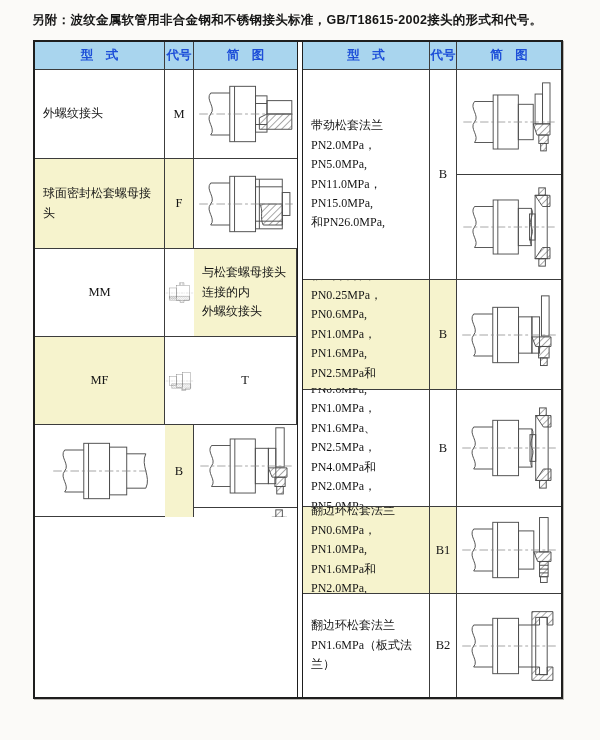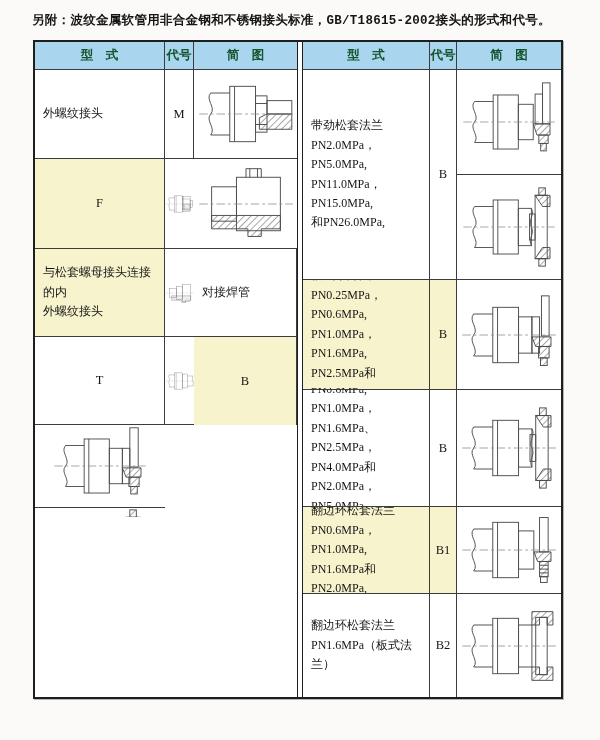--- a/index.html
+++ b/index.html
@@ -4,42 +4,42 @@
 <style>
   html,body{margin:0;padding:0}
   body{
     width:600px;height:740px;position:relative;
     background:#fbfaf8;color:#151515;
     font-family:"Liberation Serif","DejaVu Serif",serif;
     font-size:12px;
   }
   .title{
     position:absolute;left:32px;top:12px;width:560px;
-    font-family:Liberation Mono, monospace;
+    font-family:Liberation Sans, sans-serif;
     font-weight:bold;font-size:12.5px;letter-spacing:.3px;
   }
   .tbl{
     position:absolute;left:33px;top:40px;width:526px;
     border:2px solid #1e1e1e;background:#fff;
     display:flex;box-shadow:1px 1px 0 #b9b6b2;
   }
   .half{display:grid;background:#fff}
   .half.left{width:263px;grid-template-columns:130px 29px 1fr;
     grid-template-rows:28px 89px 90px 88px 88px 92px 180px;}
   .half.right{width:259px;grid-template-columns:127px 27px 1fr;
     grid-template-rows:28px 210px 110px 117px 87px 103px;}
   .divider{width:4px;background:#fff;border-left:1.5px solid #1e1e1e;border-right:1.5px solid #1e1e1e}
   .c{border-right:1px solid #3c3c3c;border-bottom:1px solid #3c3c3c;
      display:flex;align-items:center;overflow:hidden;box-sizing:border-box}
   .lastcol{border-right:none}
   .lastrow{border-bottom:none}
   .hd{
     justify-content:center;background:#a9d5ee;
     font-family:"Liberation Sans","DejaVu Sans",sans-serif;
-    font-weight:bold;font-size:12.5px;color:#14532d;
+    font-weight:bold;font-size:12.5px;color:#1d4ed8;
   }
   .type{padding:4px 4px 4px 8px;line-height:1.62;white-space:pre-line;font-size:12px}
   .code{justify-content:center;font-size:12.5px}
   .dia{justify-content:center;padding:2px 0}
   .hl{background:#f6f3cd}
   .stack{flex-direction:column;align-items:stretch;padding:0}
   .sub{flex:1;display:flex;align-items:center;justify-content:center}
   .sub-top{border-bottom:1px solid #3c3c3c}
   svg.diag{stroke:#4d4d4d;fill:none;stroke-width:1;width:100px;height:84px}
   .stack svg.diag{height:82px}
@@ -79,55 +79,57 @@
       <svg class="diag" viewBox="0 0 104 88">
         <use href="#g-hose"></use>
         <rect x="62" y="25" width="12" height="38"></rect>
         <path d="M62,33 H74 M62,55 H74"></path>
         <rect x="74" y="30" width="26" height="14"></rect>
         <path d="M74,44 H100 V60 H66 V48 L74,44 Z" fill="url(#hatch)"></path>
         <use href="#g-cl"></use>
       </svg>
     </div>
 
+    <div class="c type hl">球面密封松套螺母接头</div>
     <div class="c code hl">F</div>
     <div class="c dia lastcol">
       <svg class="diag" viewBox="0 0 104 88">
         <use href="#g-hose"></use>
         <rect x="62" y="18" width="28" height="52"></rect>
         <path d="M66,18 V70 M62,26 H90 M62,62 H90"></path>
         <path d="M66,44 H90 V66 H70 C66,58 71,50 66,44 Z" fill="url(#hatch)"></path>
         <rect x="90" y="32" width="8" height="24"></rect>
         <use href="#g-cl"></use>
       </svg>
     </div>
 
+    <div class="c code">MM</div>
     <div class="c dia lastcol">
       <svg class="diag" viewBox="0 0 104 88">
         <rect x="16" y="26" width="26" height="36"></rect>
         <rect x="42" y="16" width="46" height="56"></rect>
         <path d="M52,16 V7 H68 V16 M56,7 V16 M64,7 V16"></path>
         <path d="M16,56 H88 V70 H68 V78 H54 V70 H16 Z" fill="url(#hatch)"></path>
         <use href="#g-cl"></use>
       </svg>
     </div>
 
     <div class="c type hl">与松套螺母接头连接的内
 外螺纹接头</div>
+    <div class="c code hl">MF</div>
     <div class="c dia lastcol">
       <svg class="diag" viewBox="0 0 104 88">
         <rect x="16" y="28" width="24" height="32"></rect>
         <rect x="40" y="20" width="22" height="48"></rect>
         <rect x="62" y="14" width="30" height="60"></rect>
         <path d="M24,54 H92 V70 H74 V78 H60 V70 H24 Z" fill="url(#hatch)"></path>
         <use href="#g-cl"></use>
       </svg>
     </div>
 
-    <div class="c type">对接焊管</div>
     <div class="c code">T</div>
     <div class="c dia lastcol">
       <svg class="diag" viewBox="0 0 104 88">
         <use href="#g-hose"></use>
         <rect x="62" y="19" width="18" height="50"></rect>
         <path d="M80,26 H100 M80,62 H100 M100,26 c-6,12 6,24 0,36"></path>
         <use href="#g-cl"></use>
       </svg>
     </div>
 

